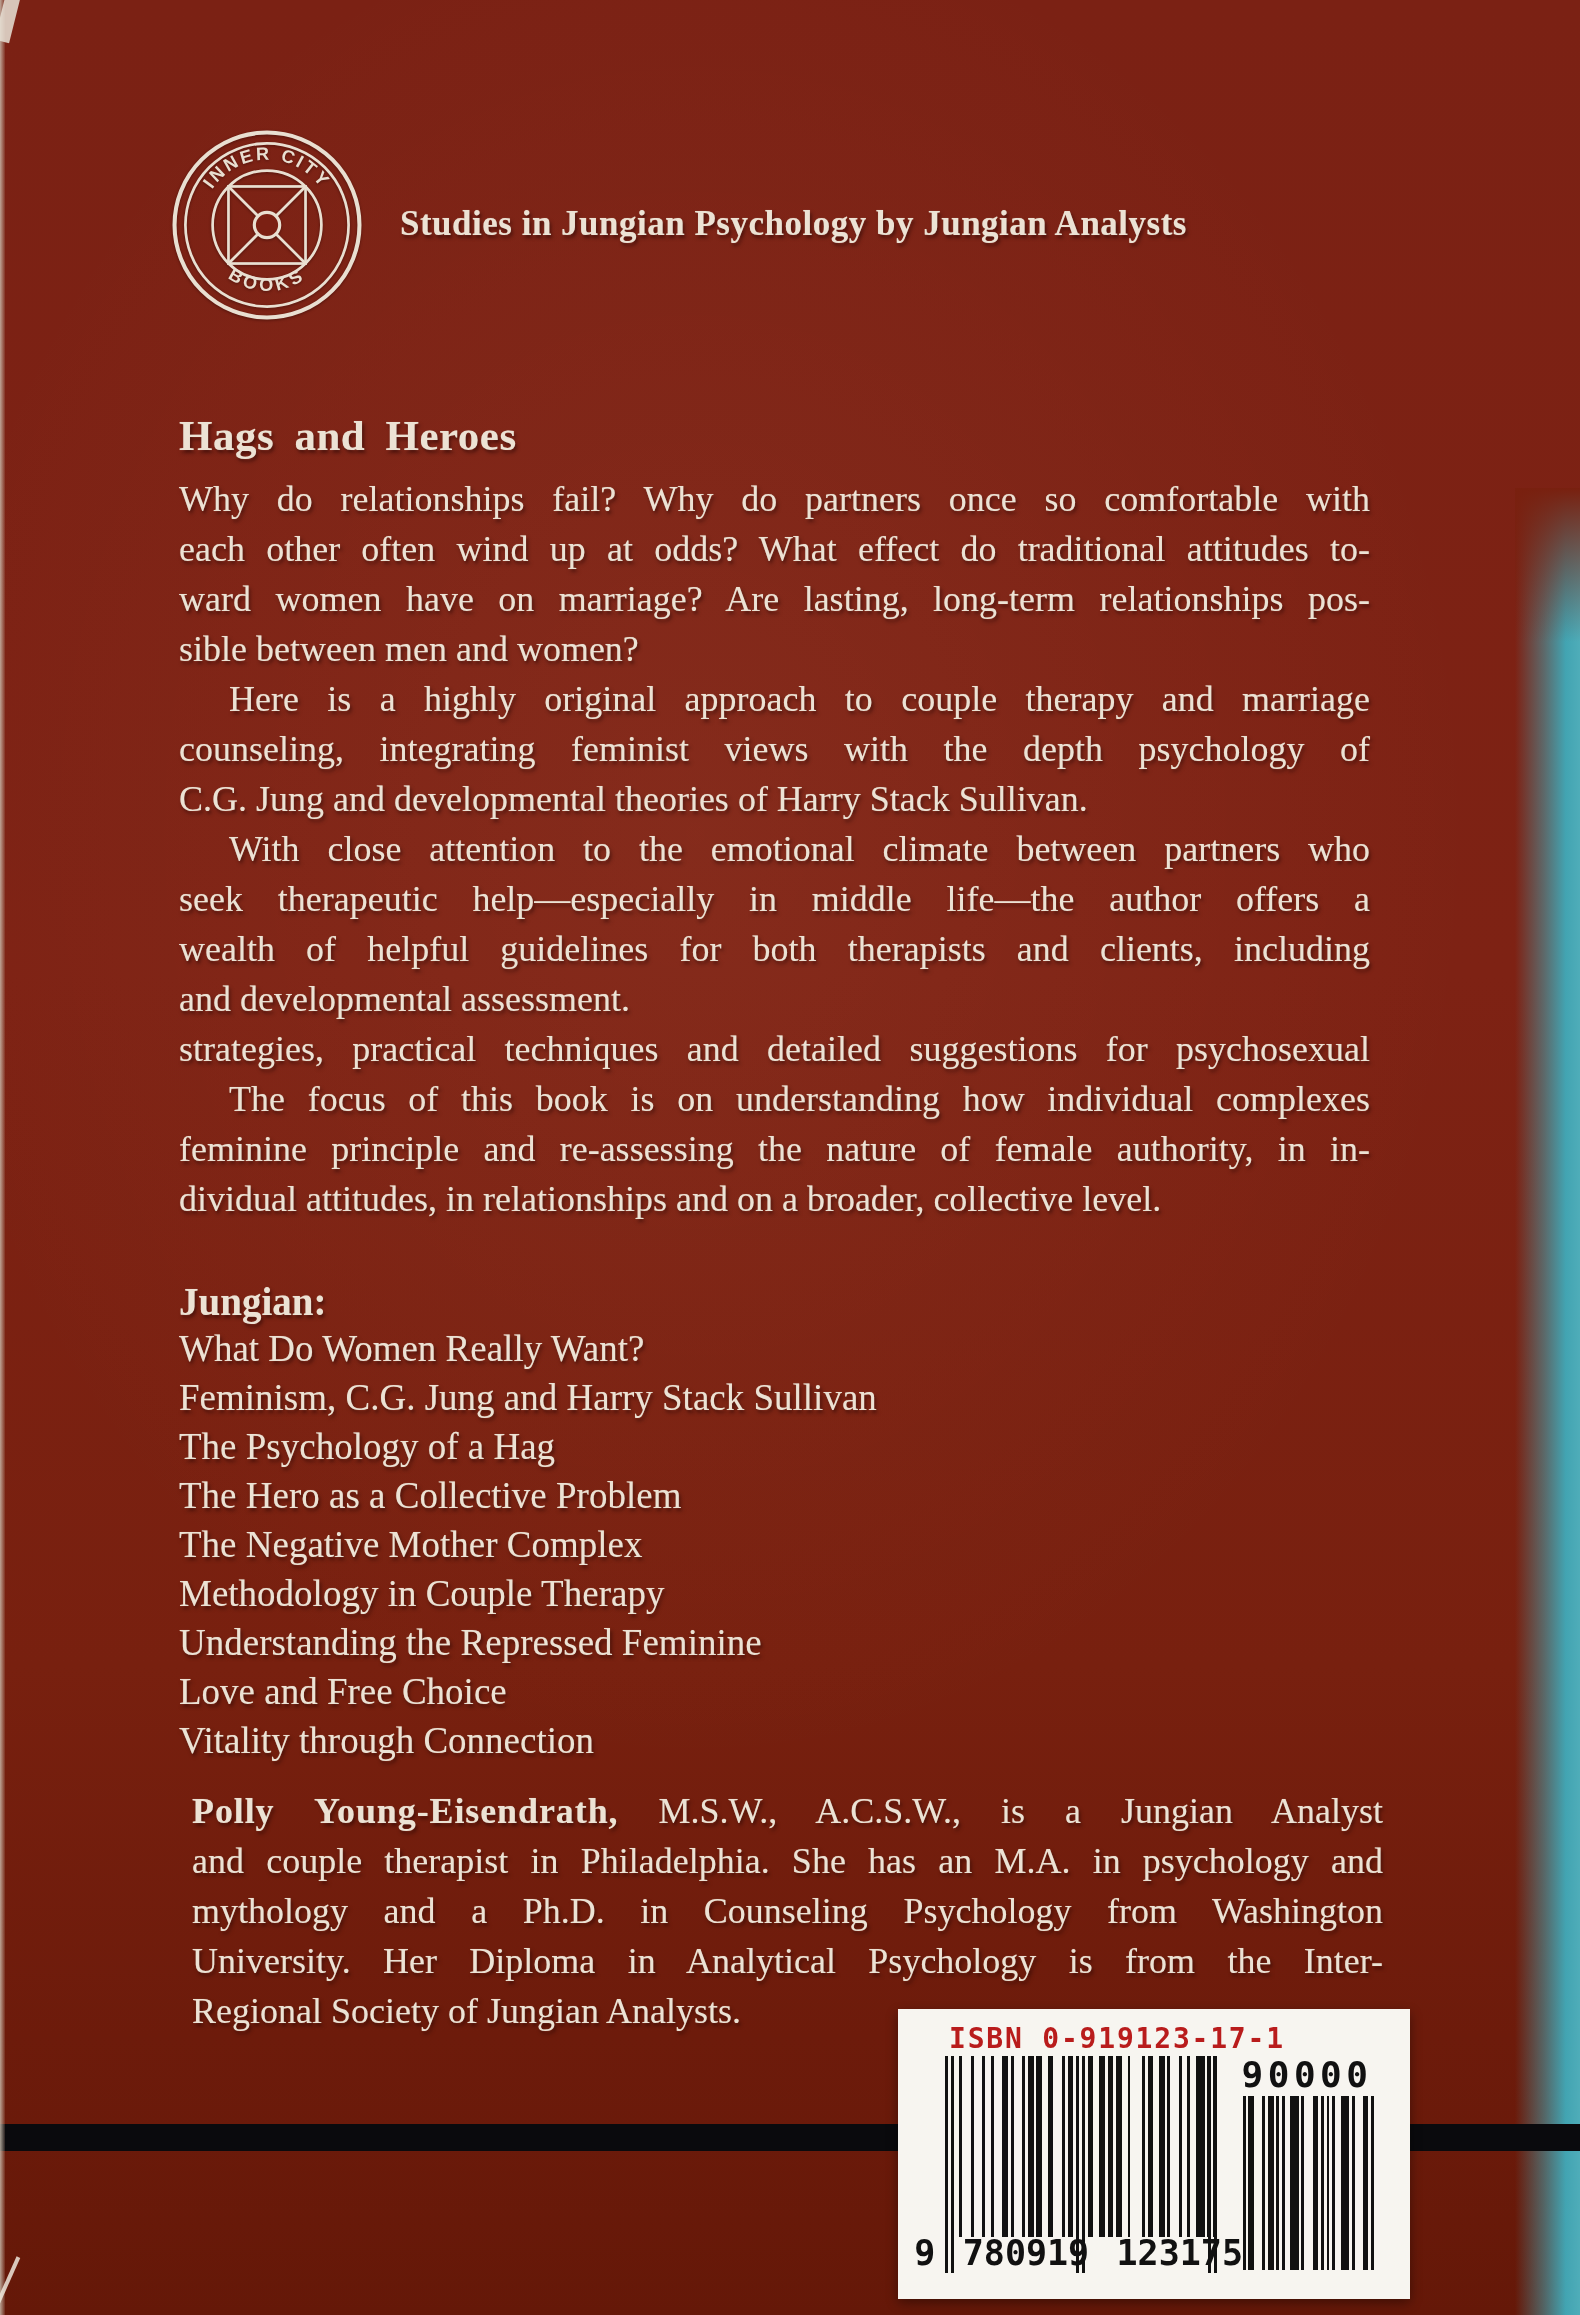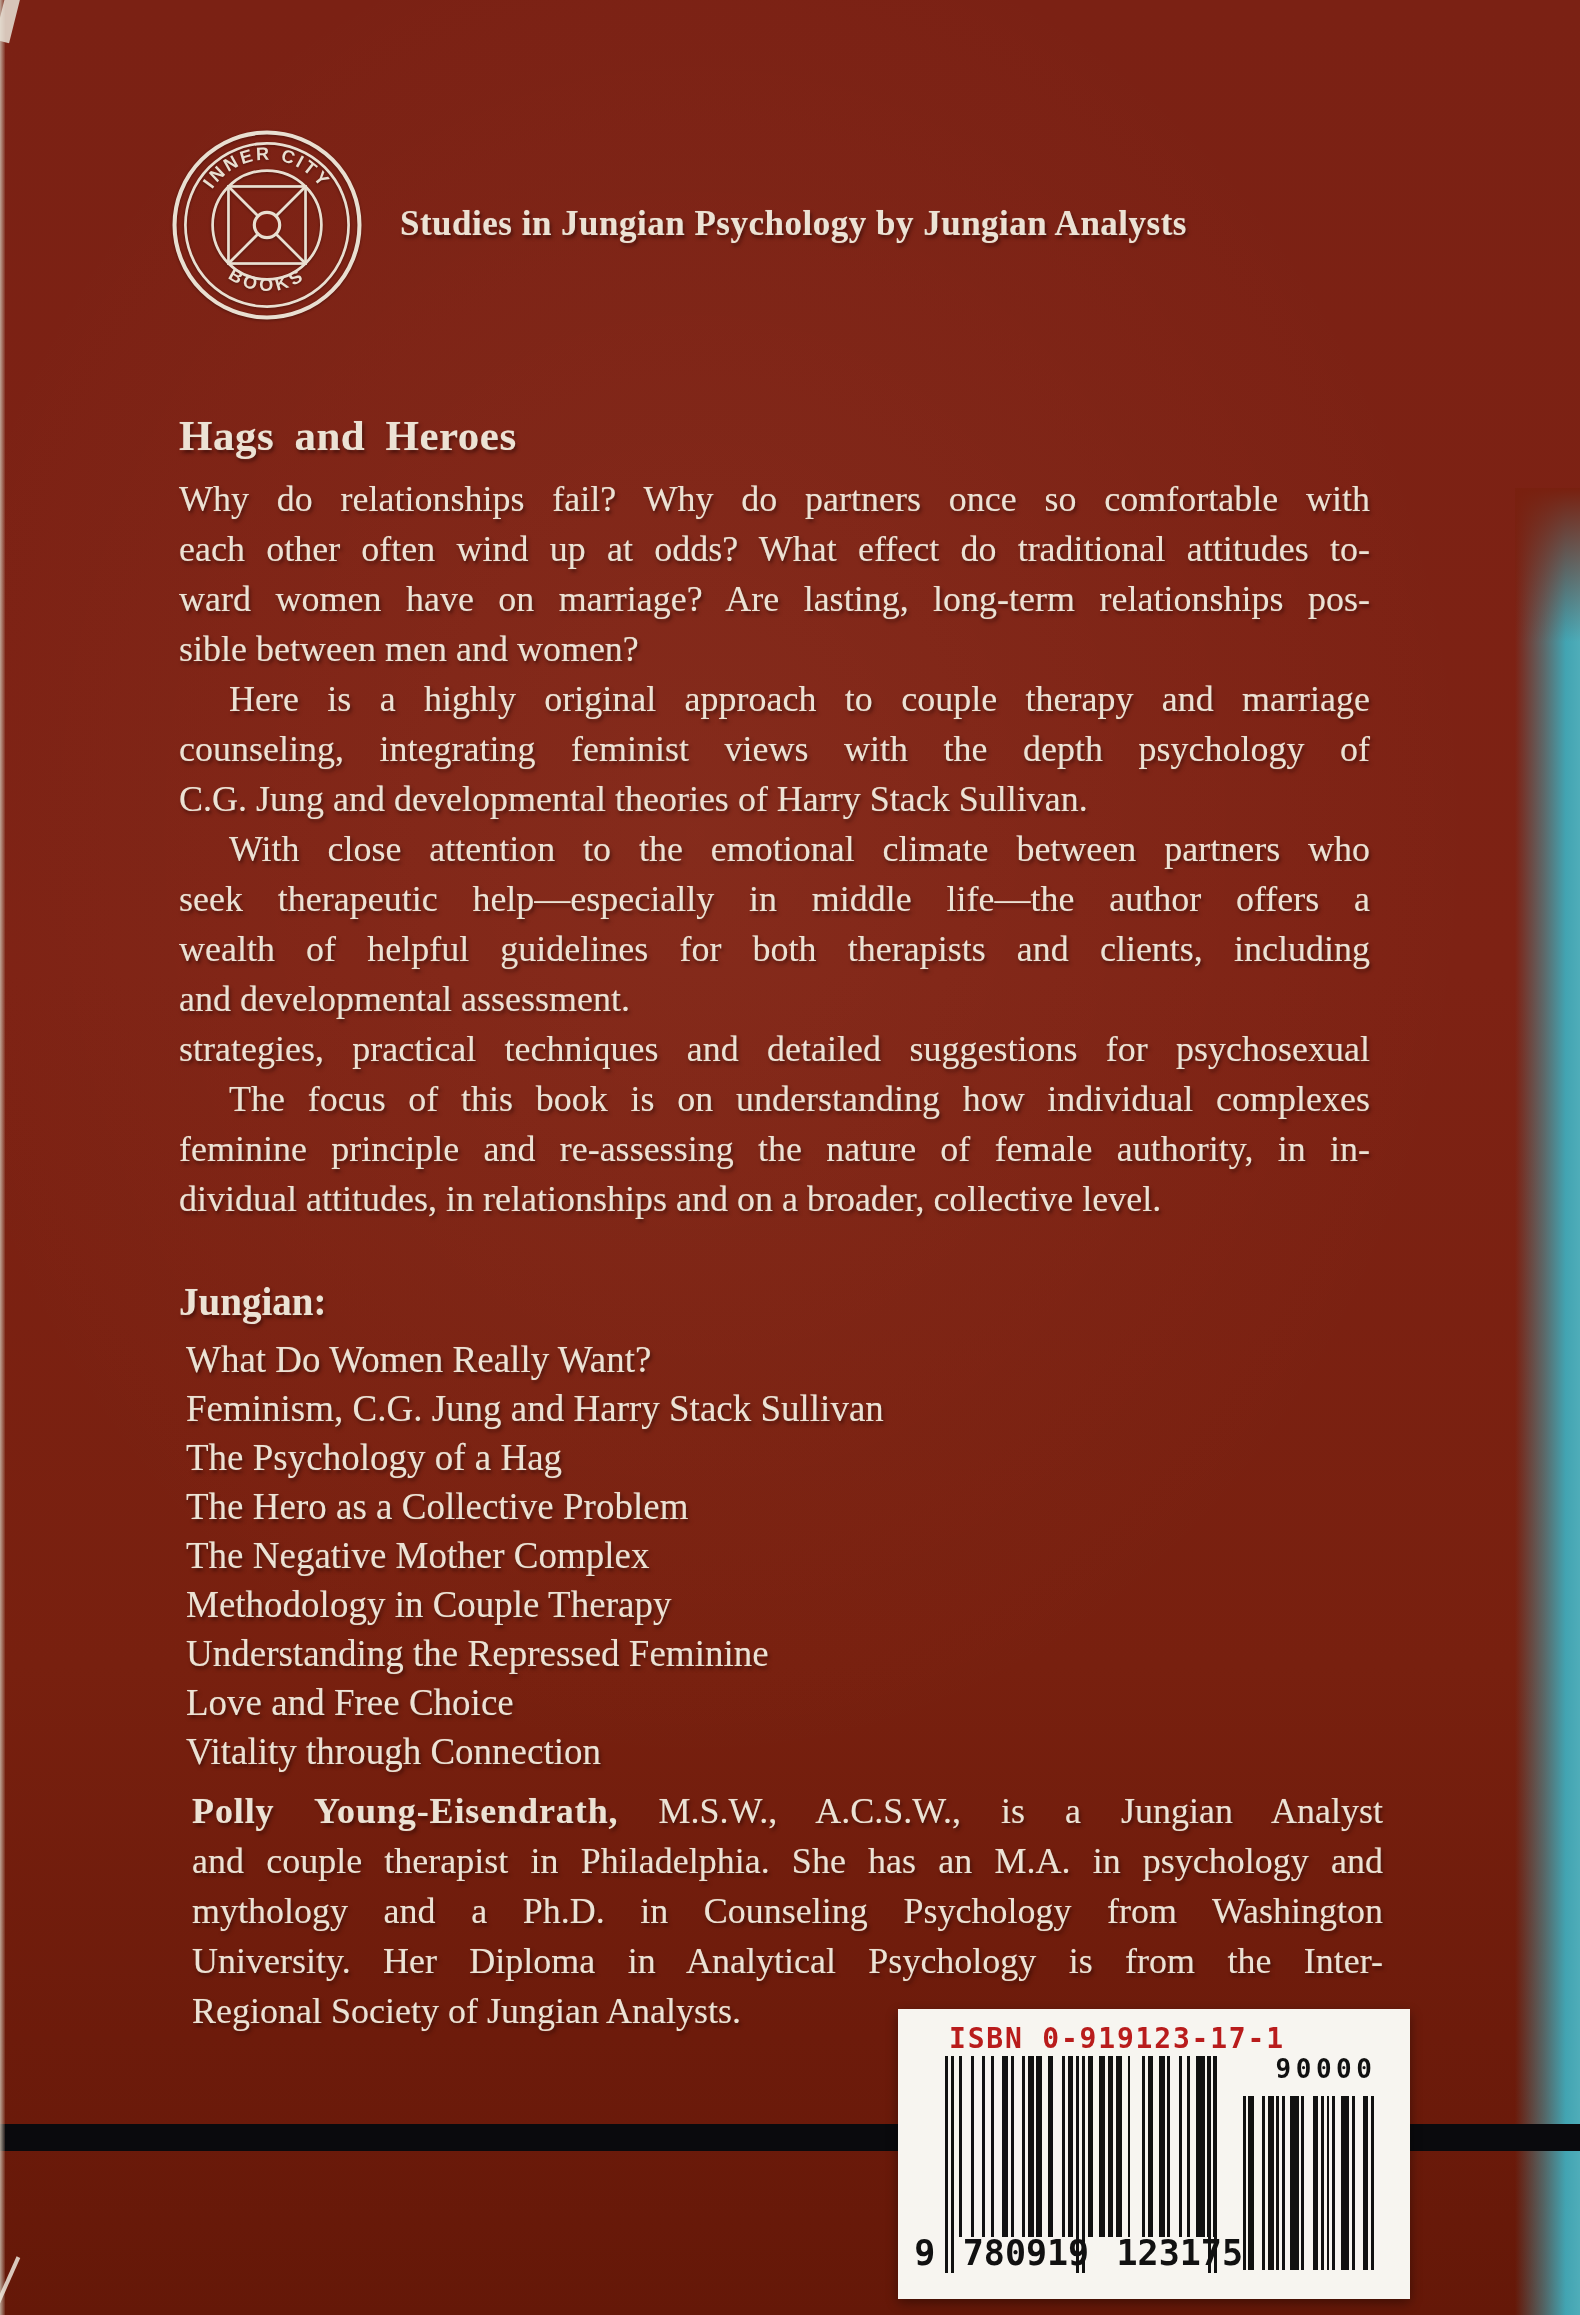--- a/index.html
+++ b/index.html
@@ -22,40 +22,40 @@
   .black-stripe{position:absolute;left:0;top:2124px;width:1580px;height:27px;background:#0a0a0d;}
   
   .cream{color:#ece2d4;text-shadow:1.8px 2.7px 3.6px rgba(30,2,0,.5),0 0 0.9px rgba(236,226,212,.5);}
   .series{position:absolute;left:400px;top:204px;font-size:35px;font-weight:bold;letter-spacing:0.5px;}
   .title{position:absolute;left:179px;top:411px;font-size:43px;font-weight:bold;word-spacing:9px;letter-spacing:0.5px;}
   .body-block{position:absolute;left:179px;top:474px;width:1191px;font-size:36px;line-height:50px;}
   .line{height:50px;text-align:left;}
   .j{text-align:justify;text-align-last:justify;-moz-text-align-last:justify;}
   .ind{text-indent:50px;}
   .contents-heading{position:absolute;left:179px;top:1279px;font-size:39px;font-weight:bold;}
-  .contents-list{position:absolute;left:186px;top:1324px;width:1191px;font-size:37px;line-height:49px;margin-top:11px;}
+  .contents-list{position:absolute;left:179px;top:1324px;width:1191px;font-size:37px;line-height:49px;}
   .contents-list .citem{height:49px;}
   .bio-block{position:absolute;left:192px;top:1786px;width:1191px;font-size:36px;line-height:50px;}
   .bold{font-weight:bold;letter-spacing:0.9px;}
   
   .barcode-label{position:absolute;left:898px;top:2009px;width:512px;height:290px;background:#f7f5f0;
                  box-shadow:0 3.6px 11px rgba(0,0,0,.4);z-index:3;}
   .isbn-text{position:absolute;left:51px;top:12.7px;font-family:"DejaVu Sans Mono",monospace;
              font-size:28px;font-weight:bold;color:#b91c1c;letter-spacing:1.8px;white-space:nowrap;}
   .bars{position:absolute;display:flex;align-items:stretch;}
   .bars-main{left:47px;top:47px;width:271px;height:181px;}
   .bars-addon{left:342px;top:87px;width:134px;height:174px;}
   .bars .b{height:100%;}
   .bar-on{background:#111;}
   .guard{position:absolute;background:#111;width:2.7px;top:47px;height:217px;}
   .ean-digits{position:absolute;left:16.3px;top:224px;font-family:"DejaVu Sans Mono",monospace;
               font-size:35px;font-weight:bold;color:#111;word-spacing:6.3px;white-space:nowrap;}
   .addon-digits{position:absolute;left:342px;top:45px;width:134px;text-align:center;
-                font-family:"DejaVu Sans Mono",monospace;font-size:26px;font-weight:bold;color:#111;
-                letter-spacing:4.5px;white-space:nowrap;margin-left:19px;}
+                font-family:"DejaVu Sans Mono",monospace;font-size:36px;font-weight:bold;color:#111;
+                letter-spacing:4.5px;white-space:nowrap;}
   
   .logo{position:absolute;left:170px;top:128px;width:194px;height:194px;}
   .logo svg{display:block;filter:drop-shadow(0.9px 1.8px 1.8px rgba(30,2,0,.45));}
 </style>
 </head>
 <body>
 
 <div id="page">
 
   <div class="teal-edge"></div>

